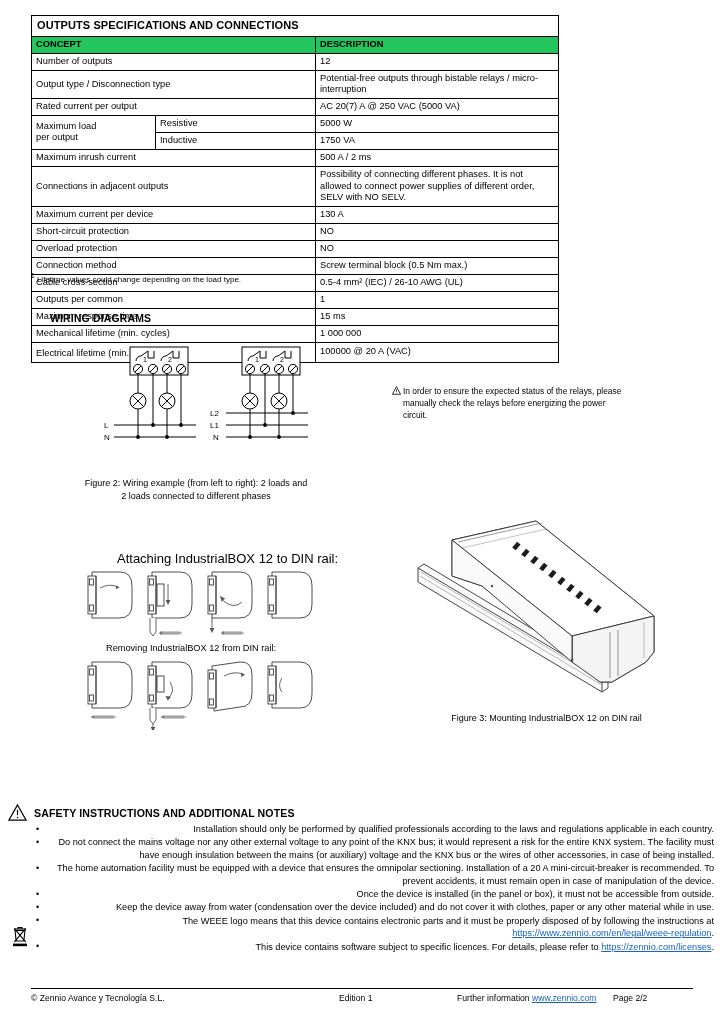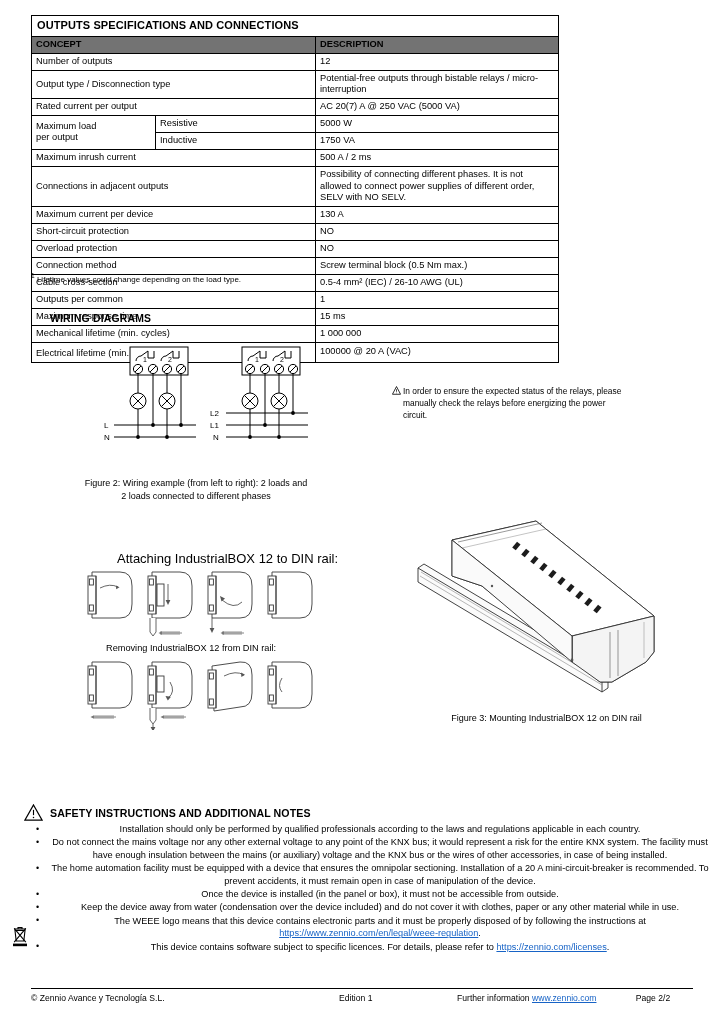--- a/index.html
+++ b/index.html
@@ -37,21 +37,21 @@
     height: 12px;
   }
   .title-cell {
     font-weight: bold;
     font-size: 11px !important;
     letter-spacing: .1px;
     padding: 3px 5px !important;
     height: 15px;
   }
   .hdr td {
-    background: #737373;
+    background: #22c55e;
     font-weight: bold;
     font-size: 9.6px;
   }
   .c-concept { width: 124px; }
   .c-sub { width: 160px; }
   .c-desc { }
   .tall { height: 26px; }
 
   .footnote {
     position: absolute;
@@ -127,21 +127,21 @@
     left: 404px;
     top: 713px;
     width: 285px;
     text-align: center;
     font-size: 9px;
   }
 
   
   .safety-head {
     position: absolute;
-    left: 24px;
+    left: 8px;
     top: 804px;
     display: flex;
     align-items: center;
     text-align: center;
   }
   .safety-head .htxt {
     font-size: 10.6px;
     font-weight: bold;
     letter-spacing: .1px;
     margin-left: 7px;
@@ -153,21 +153,21 @@
     width: 668px;
     margin: 0;
     padding: 0 0 0 16px;
     list-style: none;
   }
   ul.safety li {
     font-size: 9.2px;
     line-height: 1.385;
     margin: 0 0 0.5px 0;
     position: relative;
-    text-align: center;
+    text-align: right;
   }
   ul.safety li::before {
     content: "\2022";
     position: absolute;
     left: -10px;
     top: -0.5px;
     font-size: 9px;
   }
   a.lnk {
     color: #1763c6;
@@ -186,21 +186,21 @@
     top: 988px;
     width: 662px;
     border-top: 1px solid #000;
     padding-top: 4px;
     display: flex;
     font-size: 8.6px;
   }
   .footer .f1 { width: 308px; }
   .footer .f2 { width: 118px; }
   .footer .f3 { flex: 1; }
-  .footer .f4 { text-align: center; width: 80px; }
+  .footer .f4 { text-align: left; width: 80px; }
 </style>
 </head>
 <body>
 
 <div class="spec-table-wrap">
   <table class="spec">
     <colgroup>
       <col class="c-concept">
         <col class="c-sub">
         <col class="c-desc">

